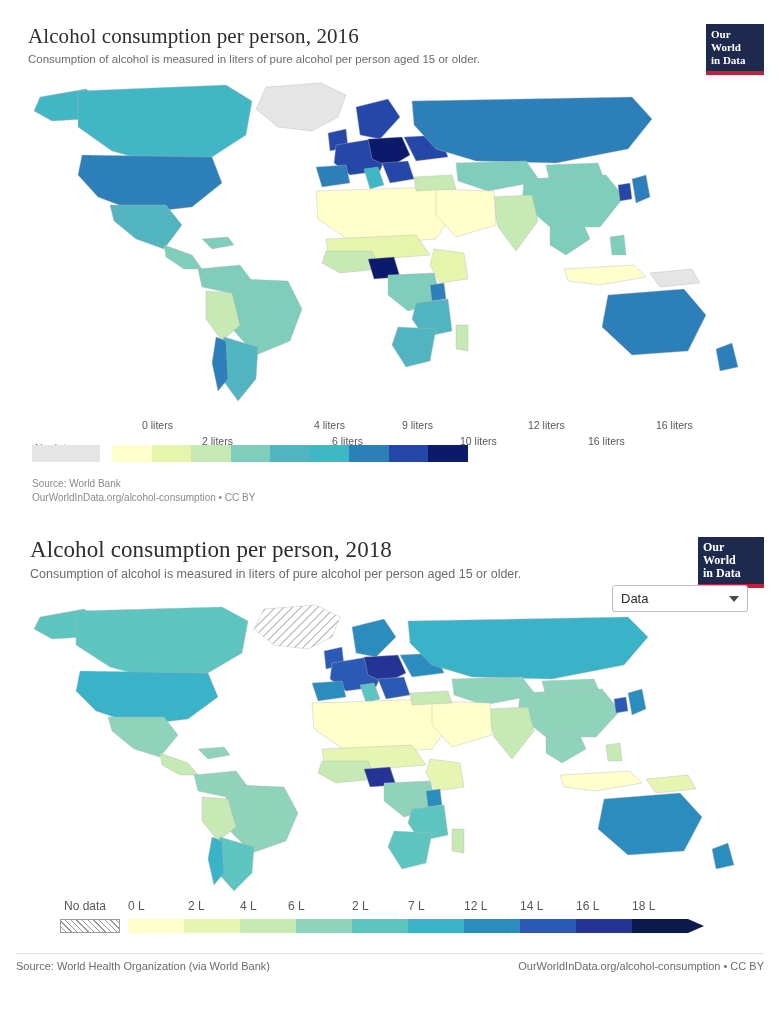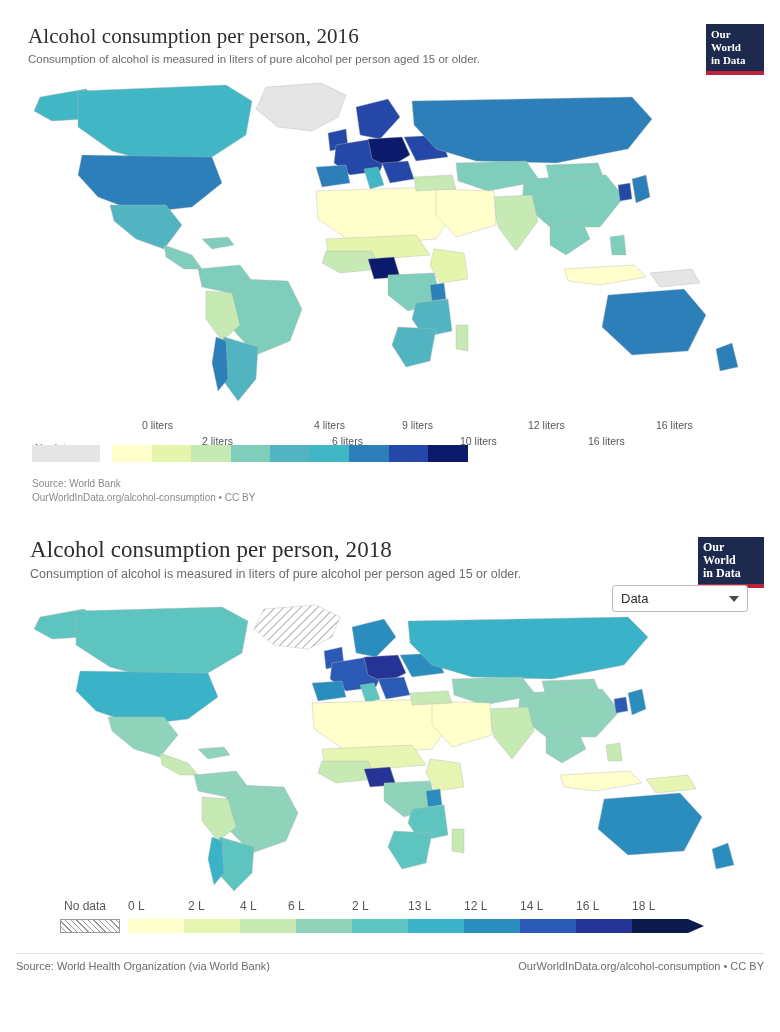--- a/index.html
+++ b/index.html
@@ -319,21 +319,21 @@
 
   <div class="legend2" style="margin-top:6px;">
     <div class="ndlbl">No data</div>
     <div class="ndbox"></div>
 
     <div class="lbl" style="left:112px;">0 L</div>
     <div class="lbl" style="left:172px;">2 L</div>
     <div class="lbl" style="left:224px;">4 L</div>
     <div class="lbl" style="left:272px;">6 L</div>
     <div class="lbl" style="left:336px;">2 L</div>
-    <div class="lbl" style="left:392px;">13 L</div>
+    <div class="lbl" style="left:392px;">7 L</div>
     <div class="lbl" style="left:448px;">12 L</div>
     <div class="lbl" style="left:504px;">14 L</div>
     <div class="lbl" style="left:560px;">16 L</div>
     <div class="lbl" style="left:616px;">18 L</div>
 
     <div class="bar-wrap">
       <div class="sw2" style="background:#ffffcc"></div>
       <div class="sw2" style="background:#e7f5b2"></div>
       <div class="sw2" style="background:#c7e9b4"></div>
       <div class="sw2" style="background:#8fd3bb"></div>

